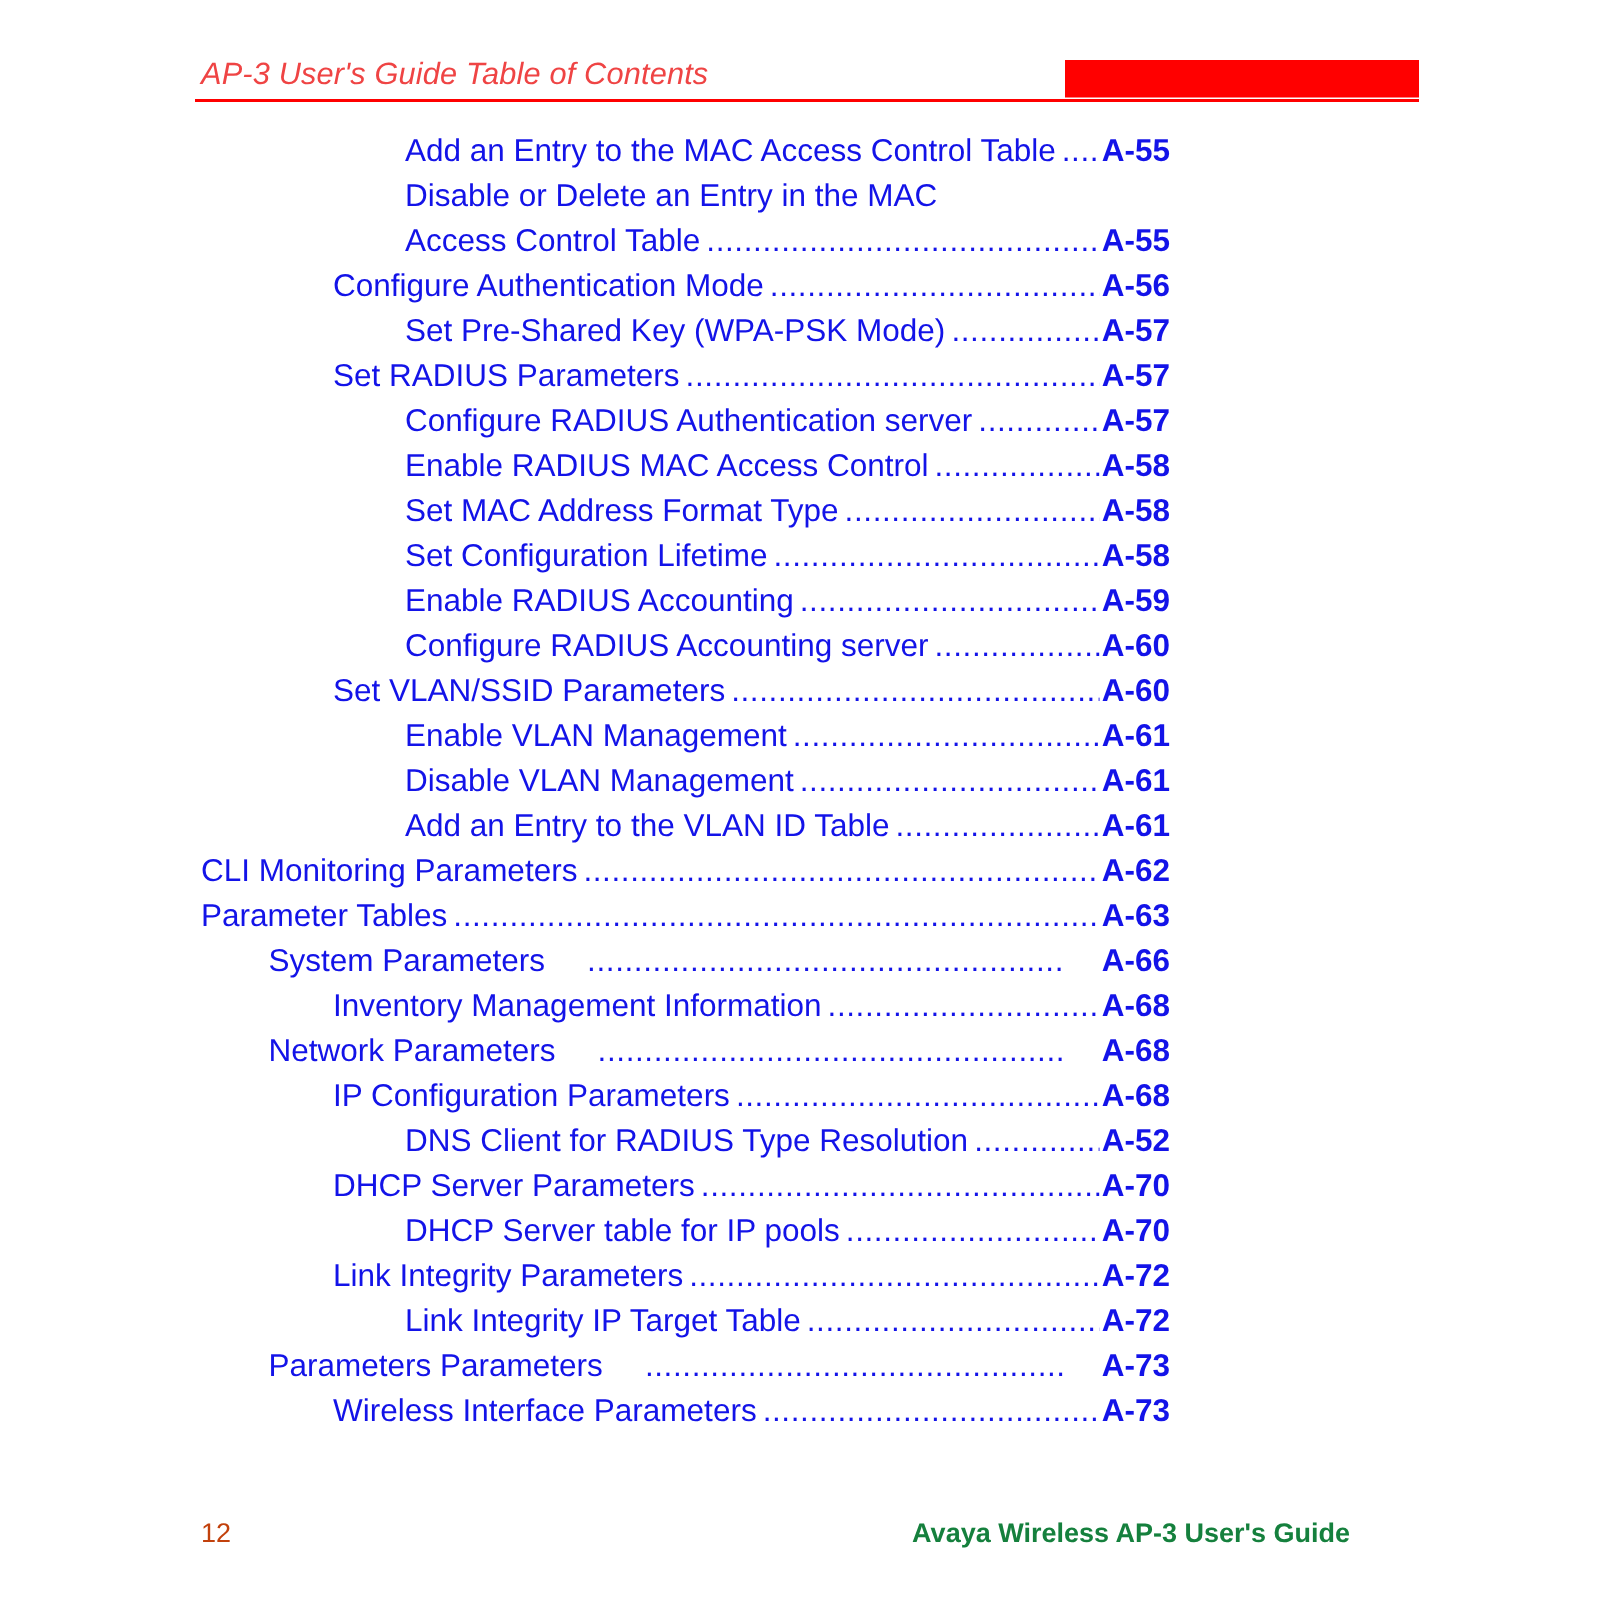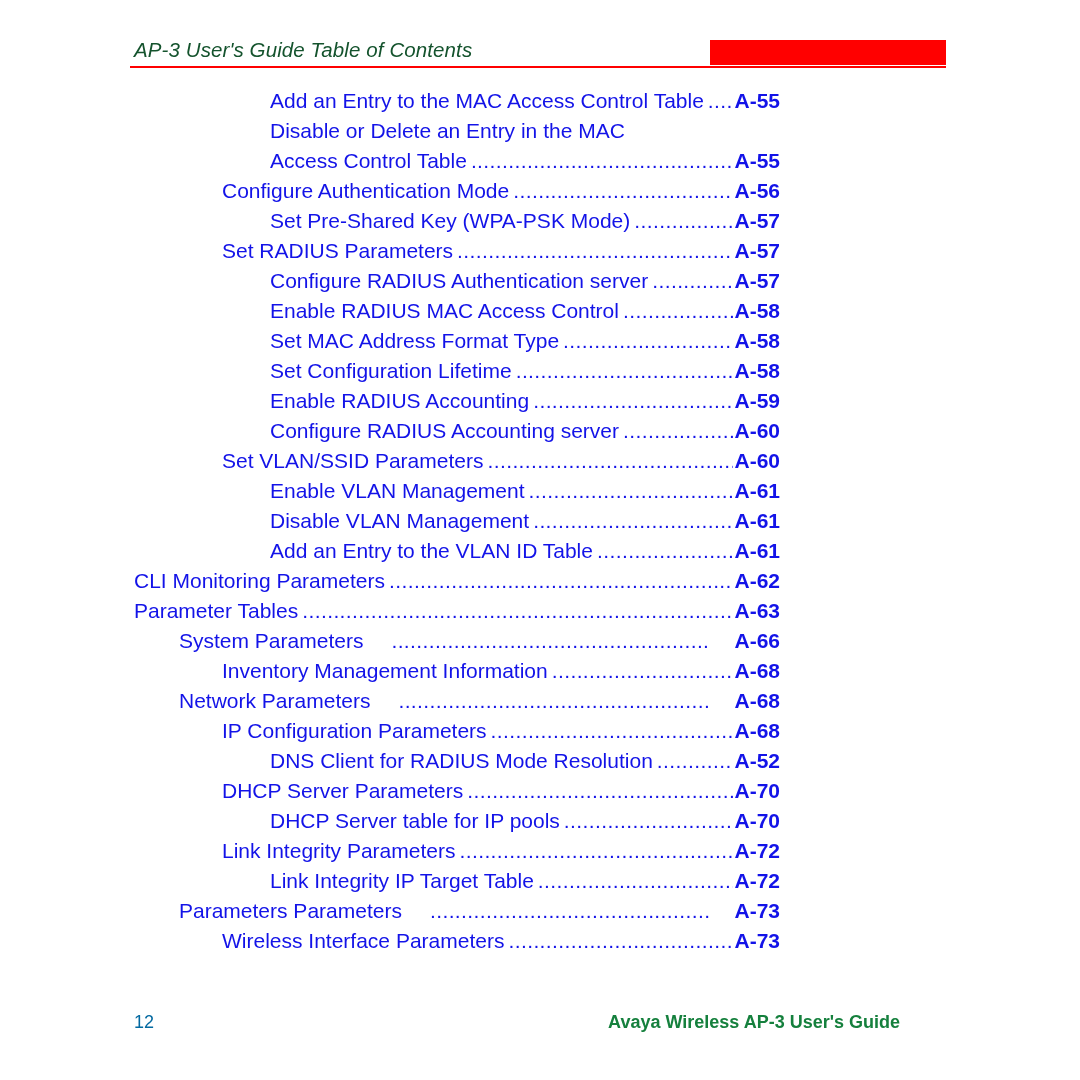--- a/index.html
+++ b/index.html
@@ -29,21 +29,21 @@
     top: 38px;
     width: 812px;
     height: 32px;
   }
   .header-title {
     position: absolute;
     left: 0;
     top: 0;
     font-style: italic;
     font-size: 20.5px;
-    color: #14532d;
+    color: #ef4444;
     white-space: nowrap;
     letter-spacing: 0.1px;
   }
   .header-redbox {
     position: absolute;
     left: 576px;
     top: 2px;
     width: 236px;
     height: 25px;
     background: #ff0000;
@@ -119,21 +119,21 @@
     left: 134px;
     top: 1012px;
     width: 812px;
     height: 28px;
   }
   .footer-pagenum {
     position: absolute;
     left: 0;
     top: 0;
     font-size: 18px;
-    color: #0369a1;
+    color: #c2410c;
   }
   .footer-guide {
     position: absolute;
     right: 46px;
     top: 0;
     font-size: 18px;
     font-weight: bold;
     color: #15803d;
     white-space: nowrap;
   }
@@ -297,21 +297,21 @@
       </div>
       <div class="toc-row lvl2">
         <div class="toc-inner">
           <span class="toc-title">IP Configuration Parameters</span>
           <span class="toc-dots"></span>
           <span class="toc-page">A-68</span>
         </div>
       </div>
       <div class="toc-row lvl3">
         <div class="toc-inner">
-          <span class="toc-title">DNS Client for RADIUS Mode Resolution</span>
+          <span class="toc-title">DNS Client for RADIUS Type Resolution</span>
           <span class="toc-dots"></span>
           <span class="toc-page">A-52</span>
         </div>
       </div>
       <div class="toc-row lvl2">
         <div class="toc-inner">
           <span class="toc-title">DHCP Server Parameters</span>
           <span class="toc-dots"></span>
           <span class="toc-page">A-70</span>
         </div>

